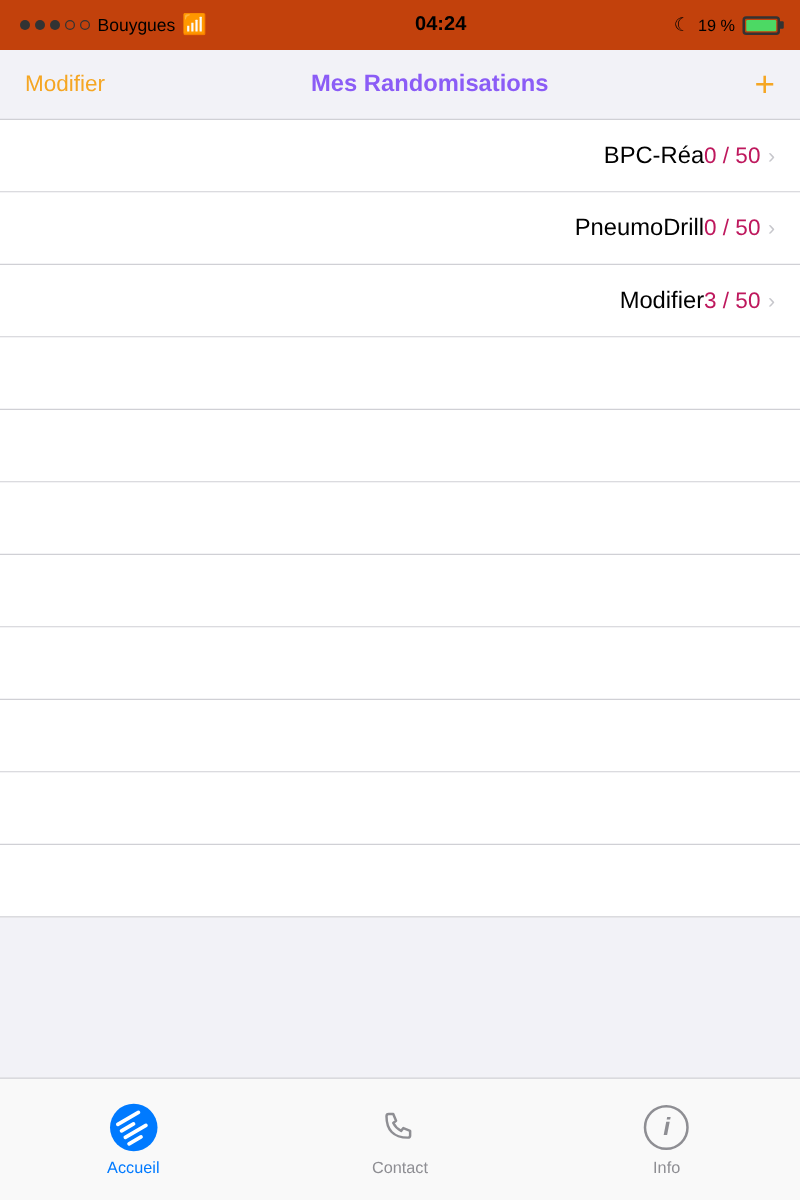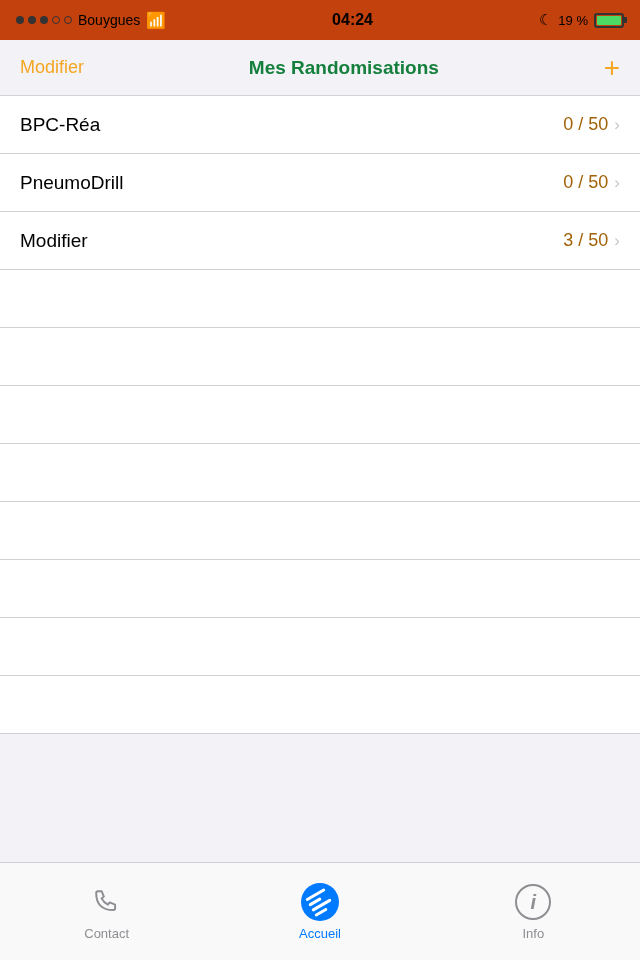--- a/index.html
+++ b/index.html
@@ -65,59 +65,58 @@
     }
     .nav-modifier {
       color: #f5a623;
       font-size: 18px;
       font-weight: 400;
       cursor: pointer;
     }
     .nav-title {
       font-size: 19px;
       font-weight: 600;
-      color: #15803d;
+      color: #8b5cf6;
     }
     .nav-add {
       color: #f5a623;
       font-size: 28px;
       font-weight: 300;
       line-height: 1;
       cursor: pointer;
     }
 
     
     .list-container {
       background: #fff;
       margin-top: 0;
     }
     .list-item {
       display: flex;
       align-items: center;
-      justify-content: space-between;
+      justify-content: flex-end;
       padding: 0 20px;
       height: 58px;
       border-bottom: 1px solid #d0d0d5;
       background: #fff;
       cursor: pointer;
-      gap: 45px;
     }
     .item-name {
       font-size: 19px;
       color: #000;
       font-weight: 400;
     }
     .item-right {
       display: flex;
       align-items: center;
       gap: 6px;
     }
     .item-count {
       font-size: 18px;
-      color: #a16207;
+      color: #be185d;
       font-weight: 400;
     }
     .chevron {
       color: #c7c7cc;
       font-size: 17px;
       font-weight: 400;
     }
     .empty-row {
       height: 58px;
       border-bottom: 1px solid #d0d0d5;
@@ -265,44 +264,44 @@
     <div class="empty-row"></div>
     <div class="empty-row"></div>
     <div class="empty-row"></div>
     <div class="empty-row"></div>
     <div class="empty-row"></div>
     <div class="empty-row"></div>
   </div>
 </div>
 
 <div class="tab-bar">
-
-  <div class="tab-item">
-    <div class="tab-icon contact-icon">
-      <svg viewBox="0 0 40 40" fill="none" xmlns="http://www.w3.org/2000/svg">
-        <path d="M8 10c0-1.1.9-2 2-2h4l2.5 6-2.5 2c1.5 3 4 5.5 7 7l2-2.5 6 2.5v4c0 1.1-.9 2-2 2C14 29 8 22 8 10z" fill="none" stroke="#8e8e93" stroke-width="2.2" stroke-linejoin="round"></path>
-      </svg>
-    </div>
-    <span class="tab-label">Contact</span>
-  </div>
 
   <div class="tab-item">
     <div class="tab-icon">
       <div class="accueil-icon">
         <div class="accueil-lines">
           <div class="accueil-line"></div>
           <div class="accueil-line short"></div>
           <div class="accueil-line"></div>
           <div class="accueil-line short"></div>
         </div>
       </div>
     </div>
     <span class="tab-label active">Accueil</span>
   </div>
 
   <div class="tab-item">
+    <div class="tab-icon contact-icon">
+      <svg viewBox="0 0 40 40" fill="none" xmlns="http://www.w3.org/2000/svg">
+        <path d="M8 10c0-1.1.9-2 2-2h4l2.5 6-2.5 2c1.5 3 4 5.5 7 7l2-2.5 6 2.5v4c0 1.1-.9 2-2 2C14 29 8 22 8 10z" fill="none" stroke="#8e8e93" stroke-width="2.2" stroke-linejoin="round"></path>
+      </svg>
+    </div>
+    <span class="tab-label">Contact</span>
+  </div>
+
+  <div class="tab-item">
     <div class="tab-icon">
       <div class="info-icon">i</div>
     </div>
     <span class="tab-label">Info</span>
   </div>
 
 </div>
 
 </body></html>

